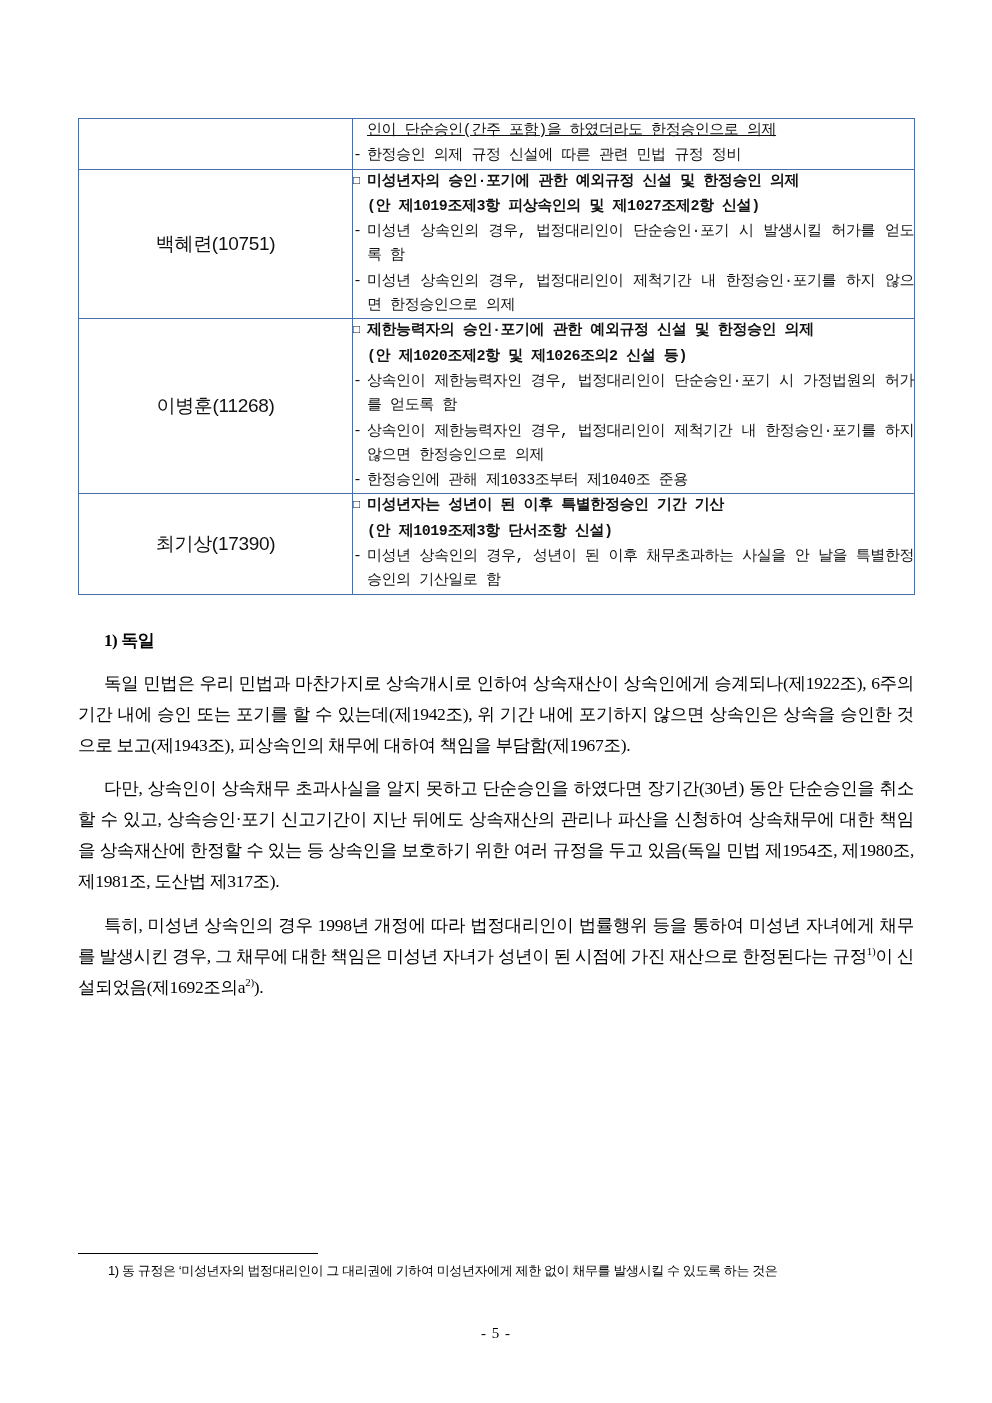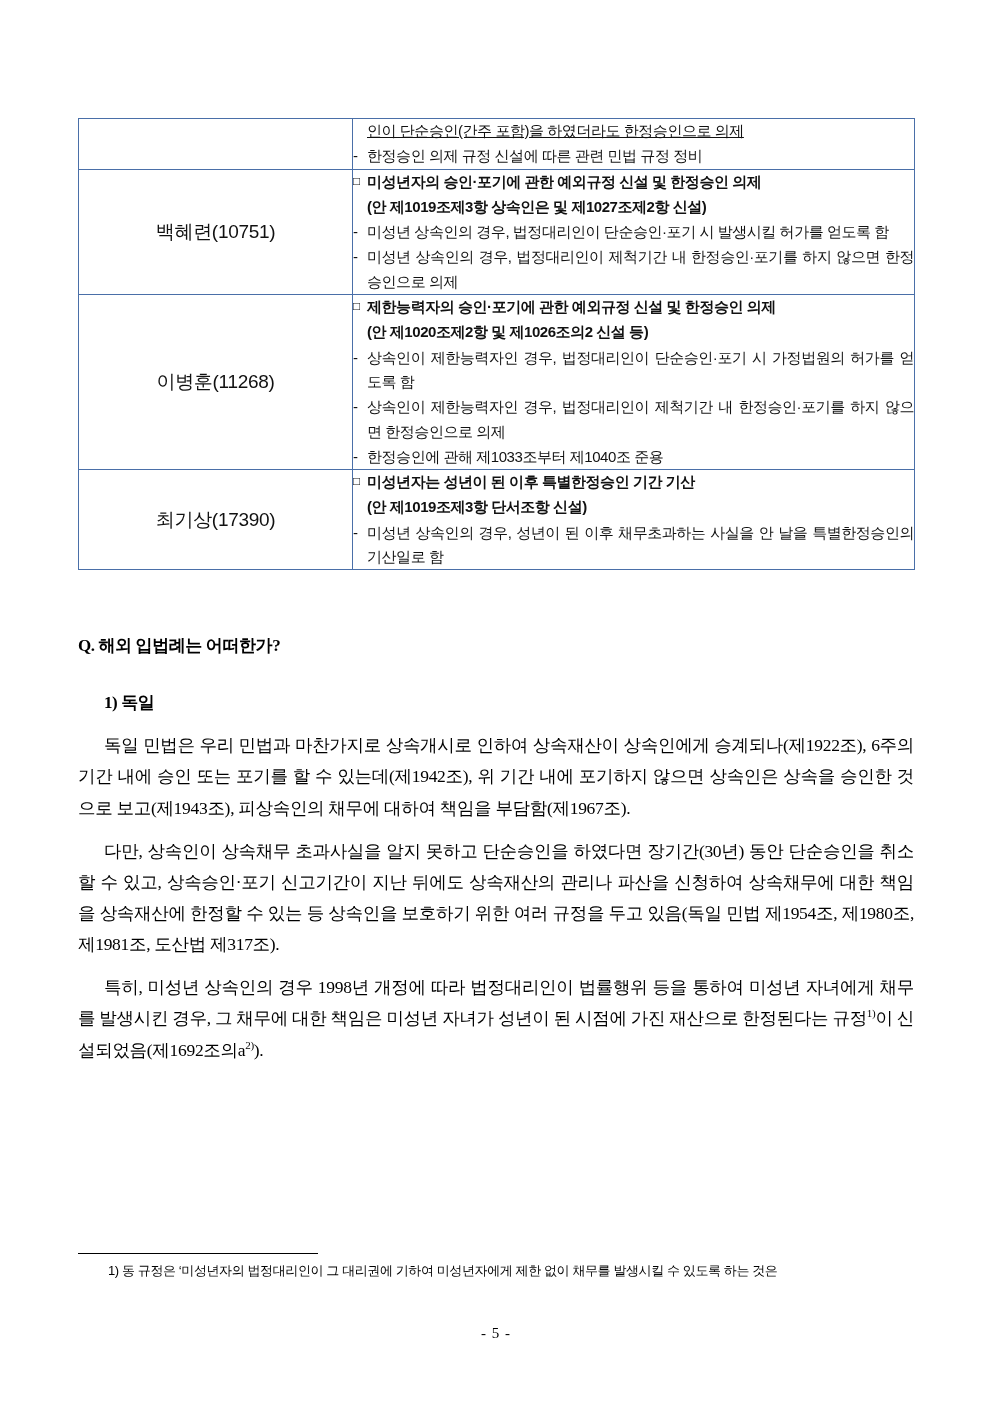--- a/index.html
+++ b/index.html
@@ -41,20 +41,21 @@
   .name-cell {
     text-align: center;
     vertical-align: middle !important;
     font-size: 19px;
     letter-spacing: -0.3px;
     color: #111;
     padding: 4px 6px;
   }
   .body-cell {
     padding: 7px 10px 8px 8px;
+    font-family: Liberation Mono, monospace;
   }
 
   .li {
     display: flex;
     font-size: 15px;
     line-height: 1.62;
     letter-spacing: -0.45px;
     margin: 0;
     color: #111;
   }
@@ -168,21 +169,21 @@
         <td class="name-cell">
           <span>백혜련(10751)</span>
         </td>
         <td class="body-cell">
           <div class="li">
             <span class="marker">□</span>
             <span class="txt bold">미성년자의 승인·포기에 관한 예외규정 신설 및 한정승인 의제</span>
           </div>
           <div class="li">
             <span class="marker"></span>
-            <span class="txt bold">(안 제1019조제3항 상속인은 및 제1027조제2항 신설)</span>
+            <span class="txt bold">(안 제1019조제3항 피상속인의 및 제1027조제2항 신설)</span>
           </div>
           <div class="li">
             <span class="marker dash">-</span>
             <span class="txt">미성년 상속인의 경우, 법정대리인이 단순승인·포기 시 발생시킬 허가를 얻도록 함</span>
           </div>
           <div class="li">
             <span class="marker dash">-</span>
             <span class="txt">미성년 상속인의 경우, 법정대리인이 제척기간 내 한정승인·포기를 하지 않으면 한정승인으로 의제</span>
           </div>
         </td>
@@ -231,21 +232,20 @@
           </div>
           <div class="li">
             <span class="marker dash">-</span>
             <span class="txt">미성년 상속인의 경우, 성년이 된 이후 채무초과하는 사실을 안 날을 특별한정승인의 기산일로 함</span>
           </div>
         </td>
       </tr>
     </tbody>
   </table>
 
-  <div class="q-heading">Q. 해외 입법례는 어떠한가?</div>
 
   <div class="sub-heading">1) 독일</div>
 
   <p class="para">독일 민법은 우리 민법과 마찬가지로 상속개시로 인하여 상속재산이 상속인에게 승계되나(제1922조), 6주의 기간 내에 승인 또는 포기를 할 수 있는데(제1942조), 위 기간 내에 포기하지 않으면 상속인은 상속을 승인한 것으로 보고(제1943조), 피상속인의 채무에 대하여 책임을 부담함(제1967조).</p>
   <p class="para tight">다만, 상속인이 상속채무 초과사실을 알지 못하고 단순승인을 하였다면 장기간(30년) 동안 단순승인을 취소할 수 있고, 상속승인·포기 신고기간이 지난 뒤에도 상속재산의 관리나 파산을 신청하여 상속채무에 대한 책임을 상속재산에 한정할 수 있는 등 상속인을 보호하기 위한 여러 규정을 두고 있음(독일 민법 제1954조, 제1980조, 제1981조, 도산법 제317조).</p>
   <p class="para tight"><span>특히, 미성년 상속인의 경우 1998년 개정에 따라 법정대리인이 법률행위 등을 통하여 미성년 자녀에게 채무를 발생시킨 경우, 그 채무에 대한 책임은 미성년 자녀가 성년이 된 시점에 가진 재산으로 한정된다는 규정</span><sup>1)</sup><span>이 신설되었음(제1692조의a</span><sup>2)</sup><span>).</span></p>
 
 </div>
 
 <div class="footnote-wrap">

